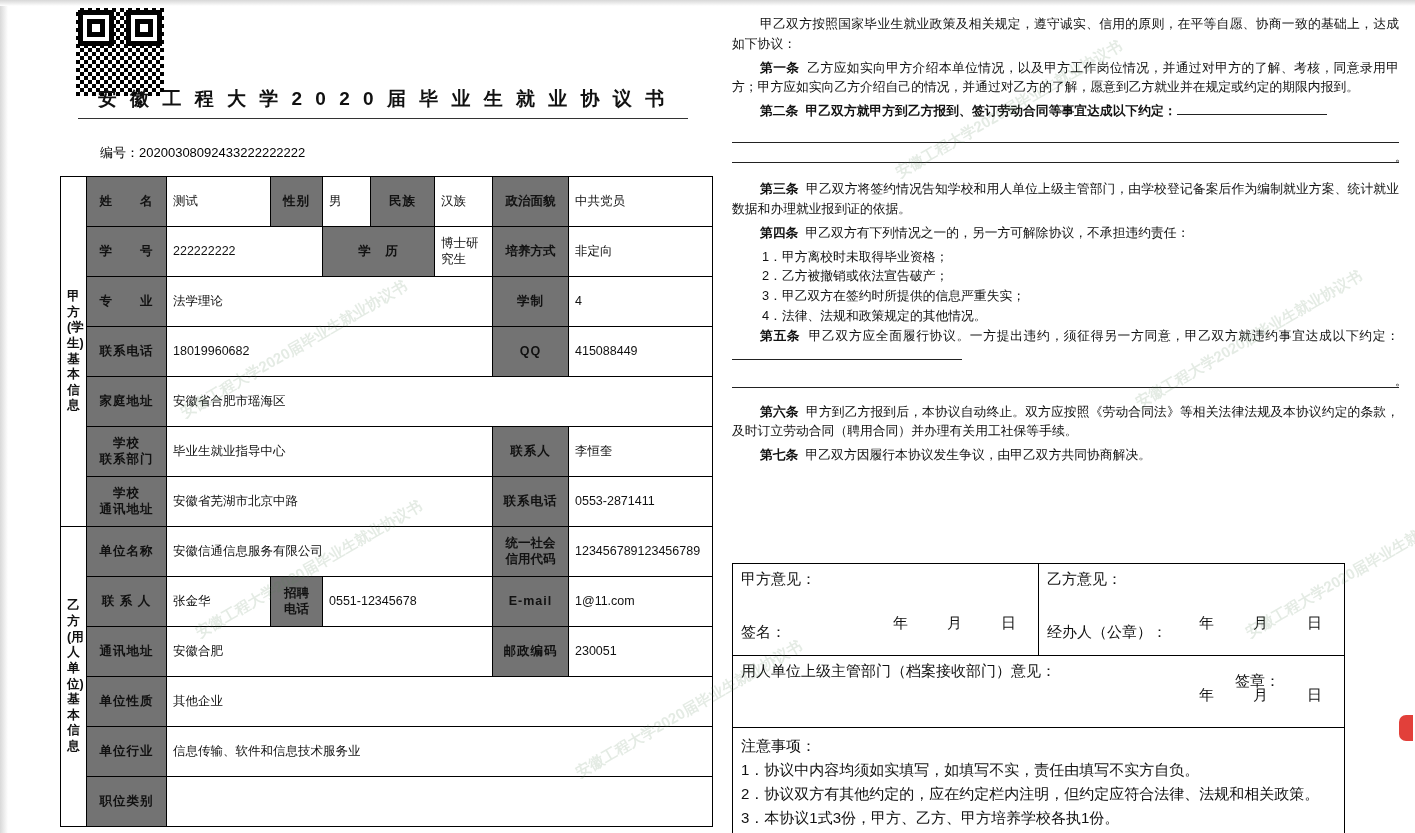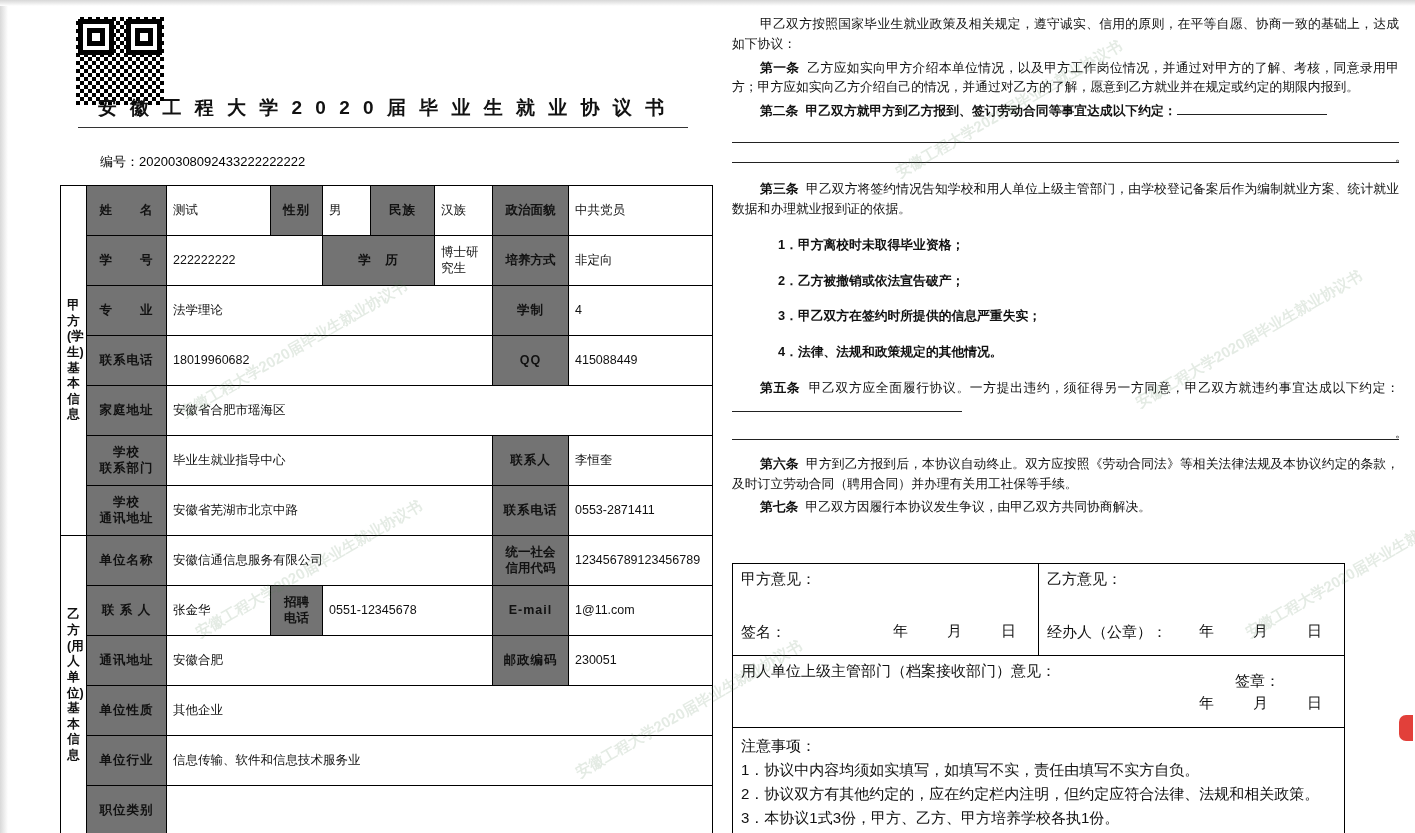--- a/index.html
+++ b/index.html
@@ -12,21 +12,21 @@
   }
   .page {
     position: relative;
     width: 1415px; height: 833px;
     background: #fff;
   }
 
   
   .left {
     position: absolute;
-    left: 0; top: 9px;
+    left: 0; top: 0;
     width: 716px; height: 678px;
     padding: 8px 14px 0 14px;
   }
 
   .qr {
     position: absolute;
     left: 76px; top: 8px;
     width: 88px; height: 88px;
     background:
       repeating-linear-gradient(90deg, #000 0 4px, #fff 4px 8px),
@@ -127,41 +127,41 @@
   .blank-rule {
     border-bottom: 1px solid #222;
     height: 18px;
     margin: 2px 0 2px 0;
     position: relative;
   }
   .blank-rule .dot {
     position: absolute; right: -8px; bottom: -4px; font-size: 12px;
   }
   .list { margin: 0; padding: 0 0 0 30px; list-style: none; }
-  .list li { margin: 16px; font-weight: bold; }
+  .list li { margin: 0; }
 
   
   .sigbox {
     position: absolute;
     left: 732px; top: 563px;
     width: 612px;
     border-collapse: collapse;
     table-layout: fixed;
     font-size: 15px;
     color: #111;
   }
   .sigbox td {
     border: 1px solid #000;
     vertical-align: top;
     padding: 6px 8px;
   }
   .sig-cell { height: 92px; position: relative; }
   .sig-name { margin-top: 34px; }
   .date-line {
-    position: absolute; right: 10px; bottom: 14px;
+    position: absolute; right: 10px; bottom: 22px;
     letter-spacing: 12px;
   }
   .dept-cell { height: 72px; position: relative; }
   .seal-line { position: absolute; right: 64px; bottom: 36px; }
   .notes-cell { height: 88px; line-height: 1.6; }
 
   
   .wm {
     position: absolute;
     color: rgba(90,130,90,0.16);
@@ -356,20 +356,24 @@
     <div class="blank-rule"></div>
     <div class="blank-rule">
         <span class="dot">。</span>
       </div>
 
     <p class="p indent" style="margin-top:16px">
       <span class="bold">第三条</span>
       &nbsp;<span>甲乙双方将签约情况告知学校和用人单位上级主管部门，由学校登记备案后作为编制就业方案、统计就业数据和办理就业报到证的依据。</span>
     </p>
 
+    <p class="p indent">
+      <span class="bold">第四条</span>
+      &nbsp;<span>甲乙双方有下列情况之一的，另一方可解除协议，不承担违约责任：</span>
+    </p>
     <ul class="list">
       <li>1．甲方离校时未取得毕业资格；</li>
       <li>2．乙方被撤销或依法宣告破产；</li>
       <li>3．甲乙双方在签约时所提供的信息严重失实；</li>
       <li>4．法律、法规和政策规定的其他情况。</li>
     </ul>
 
     <p class="p indent">
       <span class="bold">第五条</span>
       &nbsp;<span>甲乙双方应全面履行协议。一方提出违约，须征得另一方同意，甲乙双方就违约事宜达成以下约定：</span><span class="fillline" style="width:230px"></span>

